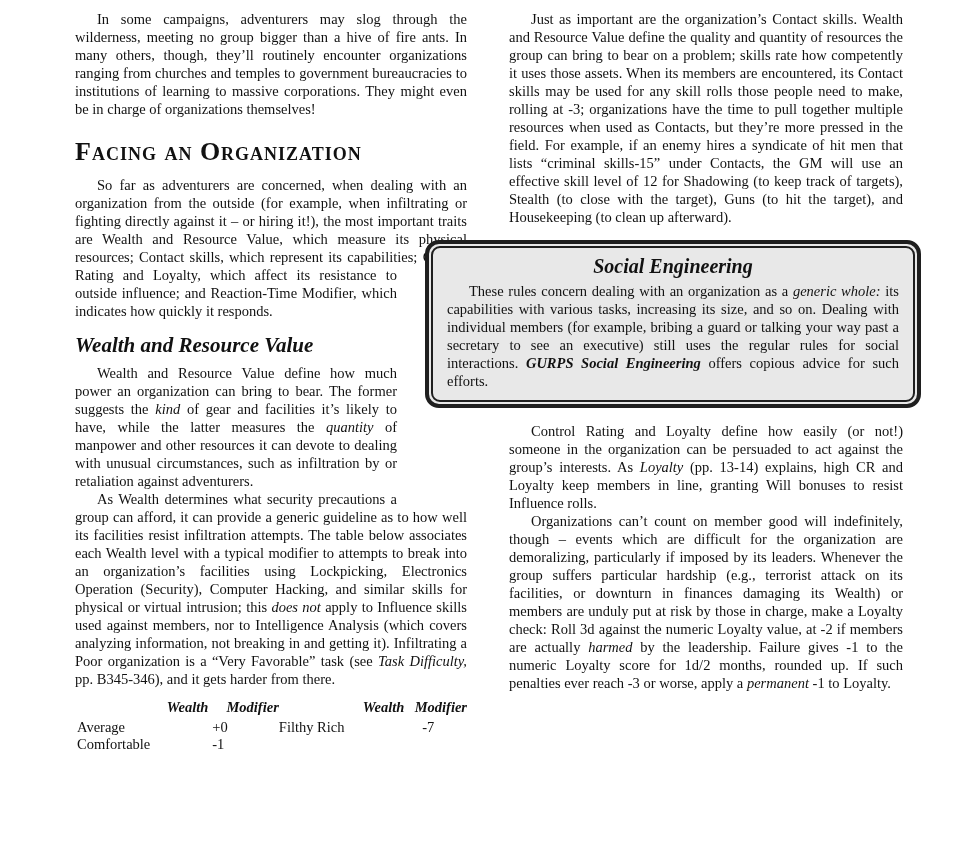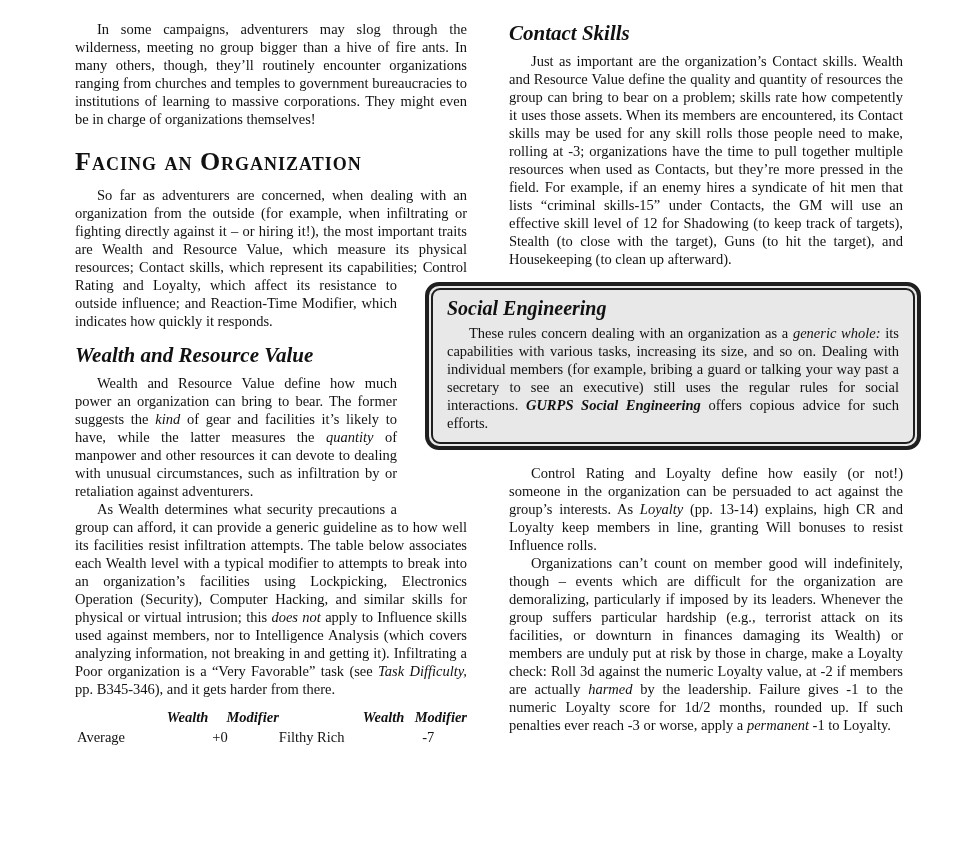--- a/index.html
+++ b/index.html
@@ -5,21 +5,21 @@
   * { margin: 0; padding: 0; box-sizing: border-box; }
   html, body { background: #ffffff; }
   body {
     width: 961px; height: 859px;
     font-family: "Liberation Serif", serif;
     color: #111111;
     overflow: hidden;
   }
   .page {
     display: flex;
-    padding: 20px 58px 0 75px;
+    padding: 10px 58px 0 75px;
     gap: 42px;
   }
   .col-left  { width: 392px; flex: none; }
   .col-right { width: 394px; flex: none; }
 
   p.body {
     font-size: 14.5px;
     line-height: 18px;
     text-align: justify;
     text-indent: 22px;
@@ -83,20 +83,21 @@
   .callout-inner {
     border: 2px solid #1f1f1f;
     border-radius: 9px;
     padding: 5px 14px 10px 14px;
   }
   .callout-title {
     font-style: italic;
     font-weight: bold;
     font-size: 20px;
     line-height: 26px;
+    text-align: center;
     margin-bottom: 3px;
   }
   .callout .body { font-size: 14.5px; }
 </style>
 </head>
 <body>
 
 <div class="page">
 
   <div class="col-left">
@@ -119,26 +120,31 @@
           <th class="c4">Modifier</th>
         </tr>
       </thead>
       <tbody>
         <tr>
           <td class="c1">Average</td>
           <td class="c2">+0</td>
           <td class="c3">Filthy Rich</td>
           <td class="c4">-7</td>
         </tr>
+        <tr>
+          <td class="c1">Comfortable</td>
+          <td class="c2">-1</td>
+          <td class="c3"></td>
+          <td class="c4"></td>
+        </tr>
       </tbody>
     </table>
   </div>
 
   <div class="col-right">
-    <h2 class="sub first">Contact Skills</h2>
     <p class="body">Just as important are the organization’s Contact skills. Wealth and Resource Value define the quality and quantity of resources the group can bring to bear on a problem; skills rate how competently it uses those assets. When its members are encountered, its Contact skills may be used for any skill rolls those people need to make, rolling at -3; organizations have the time to pull together multiple resources when used as Contacts, but they’re more pressed in the field. For example, if an enemy hires a syndicate of hit men that lists “criminal skills-15” under Contacts, the GM will use an effective skill level of 12 for Shadowing (to keep track of targets), Stealth (to close with the target), Guns (to hit the target), and Housekeeping (to clean up afterward).</p>
 
     <div class="callout">
       <div class="callout-inner">
         <h3 class="callout-title">Social Engineering</h3>
         <p class="body">These rules concern dealing with an organization as a <i>generic whole:</i> its capabilities with various tasks, increasing its size, and so on. Dealing with individual members (for example, bribing a guard or talking your way past a secretary to see an executive) still uses the regular rules for social interactions. <b><i>GURPS Social Engineering</i></b> offers copious advice for such efforts.</p>
       </div>
     </div>
 
     <p class="body">Control Rating and Loyalty define how easily (or not!) someone in the organization can be persuaded to act against the group’s interests. As <i>Loyalty</i> (pp. 13-14) explains, high CR and Loyalty keep members in line, granting Will bonuses to resist Influence rolls.</p>

